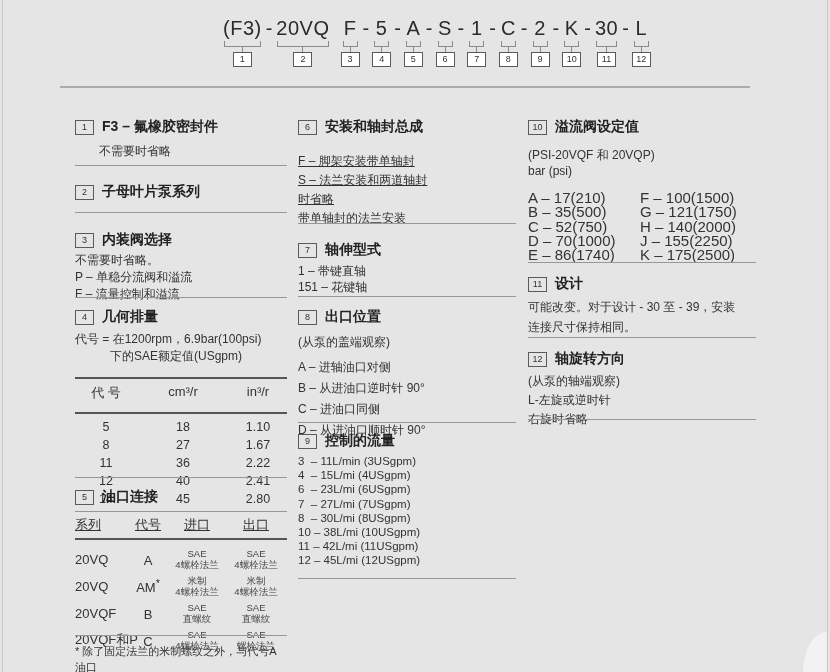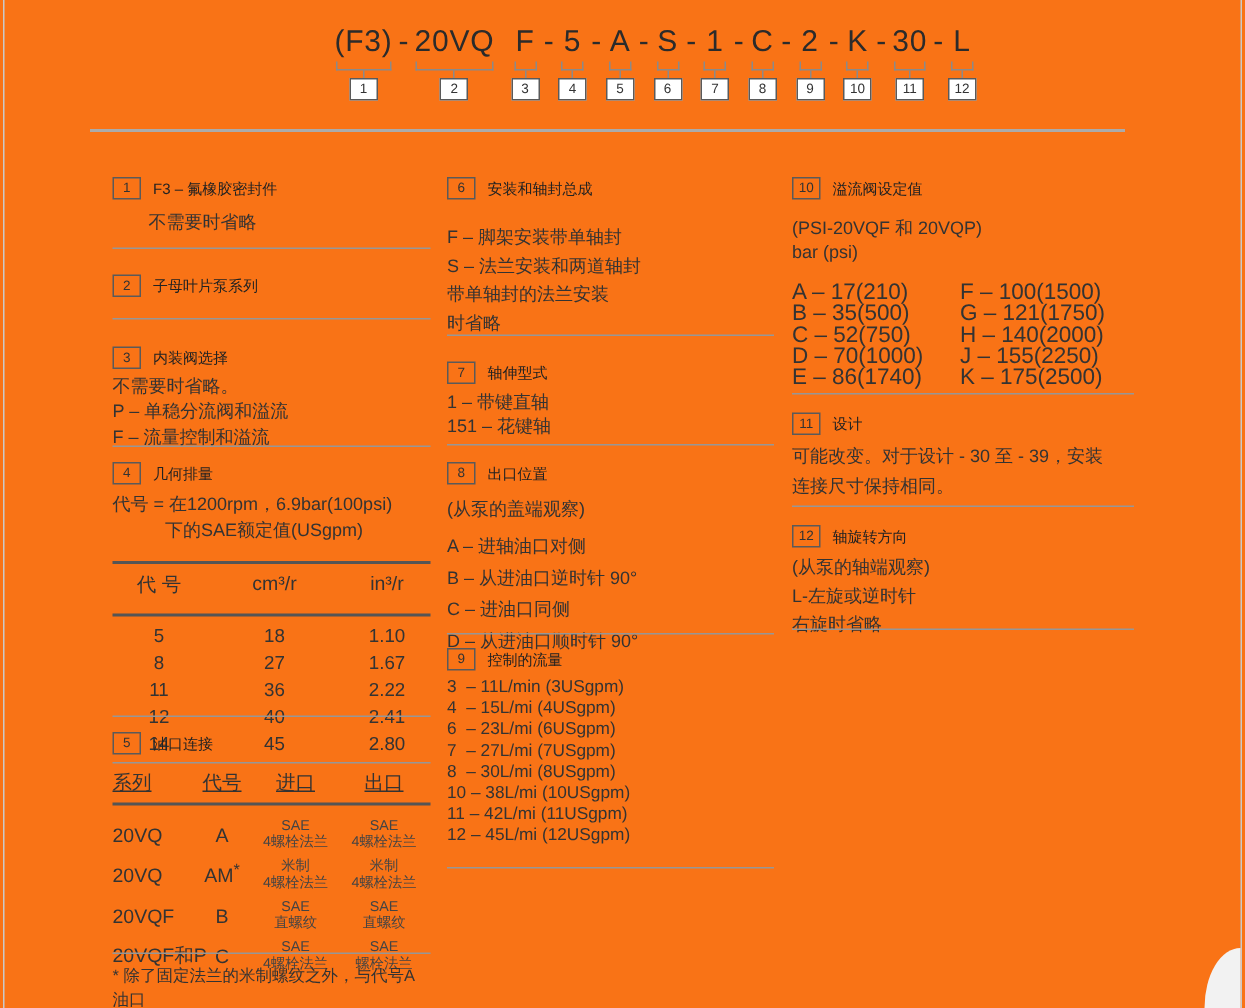--- a/index.html
+++ b/index.html
@@ -1,16 +1,16 @@
 <!DOCTYPE html>
 <html><head>
 <meta charset="utf-8">
 <style>
   html,body{margin:0;padding:0;background:#fff;}
-  .page{position:relative;width:830px;height:672px;background:#f97316;overflow:hidden;
+  .page{position:relative;width:830px;height:672px;background:#e5e5e5;overflow:hidden;
         font-family:"Liberation Sans","DejaVu Sans",sans-serif;color:#2f2f2f;}
   .edge{position:absolute;top:0;bottom:0;width:1px;background:#c9c9c9;}
   .edge.left{left:2px;}
   .edge.right{right:2px;}
   .page-curl{position:absolute;right:3px;bottom:0;width:24px;height:40px;background:#f2f2f2;
              border-top-left-radius:100% 100%;}
   
   .code-row{position:absolute;left:212px;top:16px;display:flex;align-items:flex-start;}
   .code-sep{font-size:20px;line-height:24px;padding:0 3px;color:#2b2b2b;min-width:4px;text-align:center;}
   .seg{display:flex;flex-direction:column;align-items:center;}
@@ -24,21 +24,21 @@
   
   .col{position:absolute;top:105px;}
   .col-left{left:75px;width:212px;}
   .col-mid{left:298px;width:218px;}
   .col-right{left:528px;width:228px;}
   .blk{position:absolute;left:0;right:0;}
   .divider{position:absolute;left:0;right:0;height:1px;background:#979797;}
   .sec-head{display:flex;align-items:center;gap:8px;}
   .sec-badge{min-width:13px;height:13px;padding:0 2px;border:1px solid #5a5a5a;font-size:9px;line-height:13px;
              text-align:center;color:#333;flex:0 0 auto;}
-  .sec-title{font-size:10px;font-weight:normal;color:#222;white-space:nowrap;}
+  .sec-title{font-size:14px;font-weight:bold;color:#222;white-space:nowrap;}
   .t12{font-size:12px;line-height:17px;color:#333;}
   .t12 .ln{white-space:nowrap;}
   .indent{padding-left:24px;}
   .indent35{padding-left:35px;}
   
   .tbl4{font-size:12.5px;color:#333;margin-top:12px;}
   .tbl4 .hrule{height:2px;background:#555;margin:6px 0 0 0;}
   .tbl4 .row{display:grid;grid-template-columns:62px 92px 58px;text-align:center;}
   .tbl4 .row.head{padding:5px 0 4px 0;font-size:13px;}
   .tbl4 .row.body{padding:2px 0;line-height:14px;}
@@ -312,25 +312,25 @@
       </div>
     </div>
   </div>
 
   <div class="col col-mid">
     <div class="blk" style="top:13px;">
       <div class="sec-head">
         <span class="sec-badge">6</span>
         <span class="sec-title">安装和轴封总成</span>
       </div>
-      <div class="list19" style="margin-top:16px;">
+      <div class="list19" style="margin-top:16px;text-decoration:underline;">
         <div class="ln">F – 脚架安装带单轴封</div>
         <div class="ln">S – 法兰安装和两道轴封</div>
+        <div class="ln">时省略</div>
         <div class="ln">带单轴封的法兰安装</div>
-        <div class="ln">时省略</div>
       </div>
     </div>
     <div class="divider" style="top:118px;"></div>
 
     <div class="blk" style="top:136px;">
       <div class="sec-head">
         <span class="sec-badge">7</span>
         <span class="sec-title">轴伸型式</span>
       </div>
       <div class="list16" style="margin-top:4px;">

